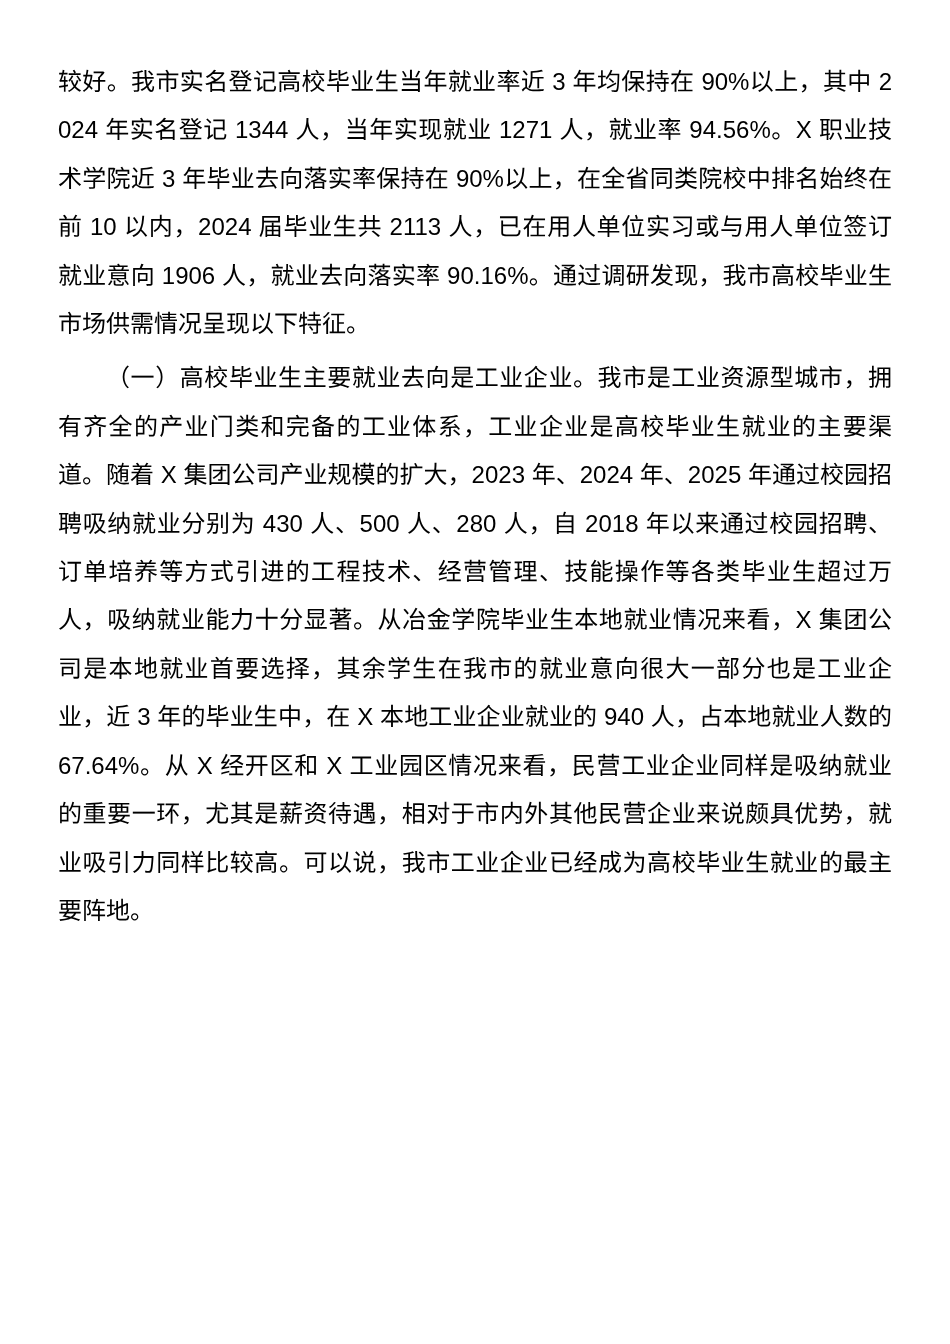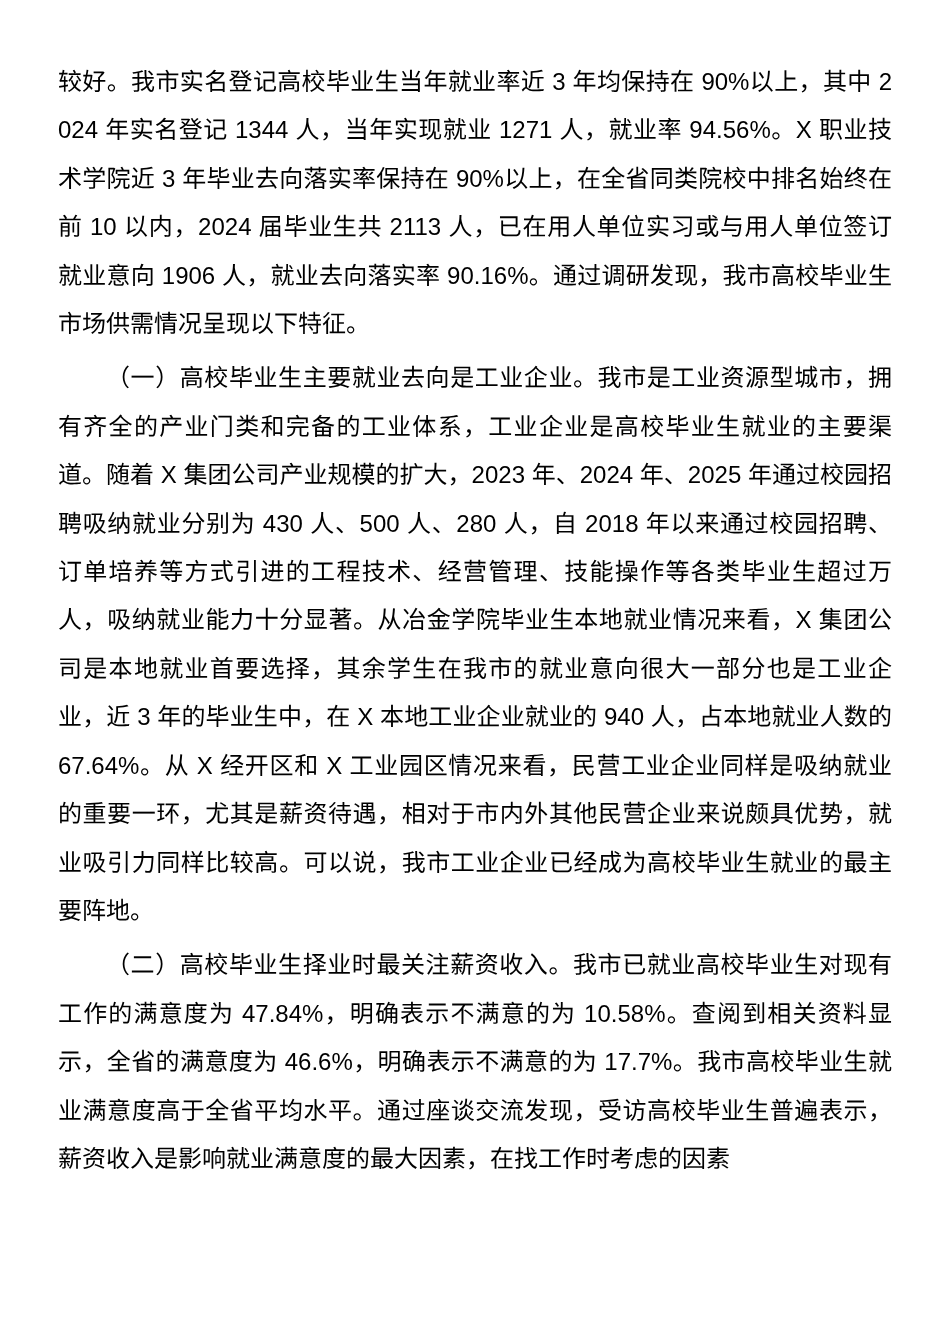--- a/index.html
+++ b/index.html
@@ -31,14 +31,13 @@
   .para.indent {
     text-indent: 2em;
   }
 </style>
 </head>
 <body>
 
 <div class="page">
   <p class="para">较好。我市实名登记高校毕业生当年就业率近 3 年均保持在 90%以上，其中 2024 年实名登记 1344 人，当年实现就业 1271 人，就业率 94.56%。X 职业技术学院近 3 年毕业去向落实率保持在 90%以上，在全省同类院校中排名始终在前 10 以内，2024 届毕业生共 2113 人，已在用人单位实习或与用人单位签订就业意向 1906 人，就业去向落实率 90.16%。通过调研发现，我市高校毕业生市场供需情况呈现以下特征。</p>
   <p class="para indent">（一）高校毕业生主要就业去向是工业企业。我市是工业资源型城市，拥有齐全的产业门类和完备的工业体系，工业企业是高校毕业生就业的主要渠道。随着 X 集团公司产业规模的扩大，2023 年、2024 年、2025 年通过校园招聘吸纳就业分别为 430 人、500 人、280 人，自 2018 年以来通过校园招聘、订单培养等方式引进的工程技术、经营管理、技能操作等各类毕业生超过万人，吸纳就业能力十分显著。从冶金学院毕业生本地就业情况来看，X 集团公司是本地就业首要选择，其余学生在我市的就业意向很大一部分也是工业企业，近 3 年的毕业生中，在 X 本地工业企业就业的 940 人，占本地就业人数的 67.64%。从 X 经开区和 X 工业园区情况来看，民营工业企业同样是吸纳就业的重要一环，尤其是薪资待遇，相对于市内外其他民营企业来说颇具优势，就业吸引力同样比较高。可以说，我市工业企业已经成为高校毕业生就业的最主要阵地。</p>
-  <p class="para indent">（二）高校毕业生择业时最关注薪资收入。我市已就业高校毕业生对现有工作的满意度为 47.84%，明确表示不满意的为 10.58%。查阅到相关资料显示，全省的满意度为 46.6%，明确表示不满意的为 17.7%。我市高校毕业生就业满意度高于全省平均水平。通过座谈交流发现，受访高校毕业生普遍表示，薪资收入是影响就业满意度的最大因素，在找工作时考虑的因素</p>
 </div>
 
 </body></html>

